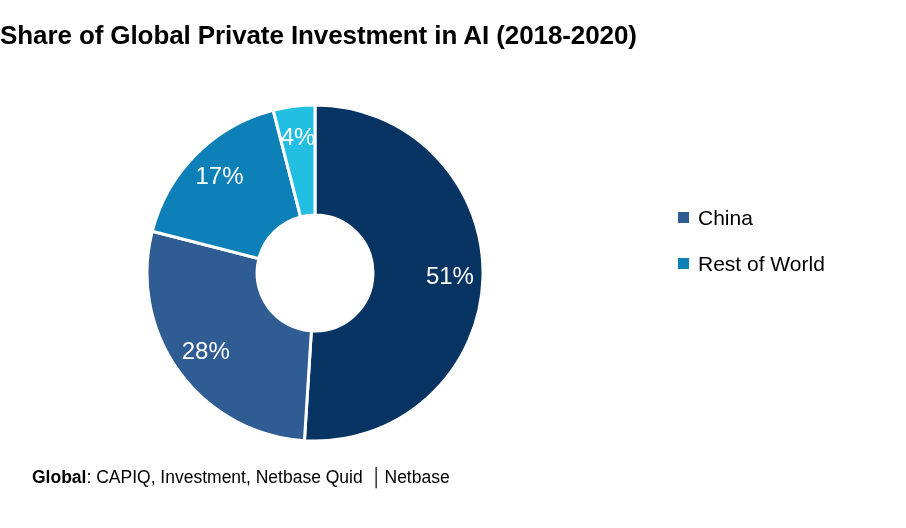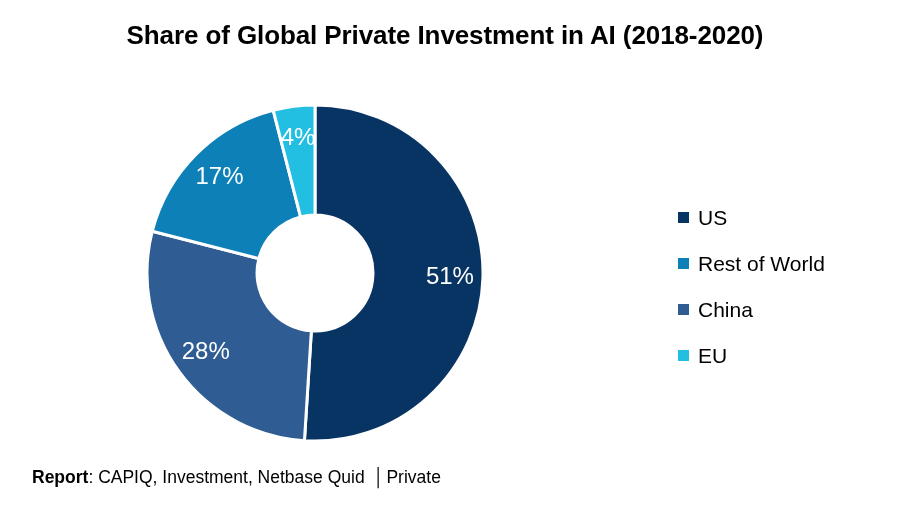--- a/index.html
+++ b/index.html
@@ -23,21 +23,21 @@
     width: 906px;
     height: 528px;
   }
 
   
   #chart-title {
     position: absolute;
     left: 0;
     top: 20px;
     width: 890px;
-    text-align: center;
+    text-align: left;
     font-size: 26px;
     font-weight: bold;
     letter-spacing: -0.1px;
     color: #000000;
     white-space: nowrap;
   }
 
   
   #plot-area {
     position: absolute;
@@ -124,34 +124,26 @@
           <text x="319.92139157064935" y="189.24007554643836" class="slice-label" fill="#FFFFFF">51%</text>
           <text x="75.79241396331462" y="264.34395563645637" class="slice-label" fill="#FFFFFF">28%</text>
           <text x="89.5490698211903" y="89.54906982119033" class="slice-label" fill="#FFFFFF">17%</text>
           <text x="168.08151746762152" y="51.0764206989613" class="slice-label" fill="#FFFFFF">4%</text>
         </g>
     </svg>
   </div>
 
   <div id="legend">
     <div class="legend-item">
-      <span class="legend-swatch" style="background: rgb(8, 52, 99);"></span>
-      <span class="legend-label">US</span>
+      <span class="legend-swatch" style="background: rgb(46, 92, 147);"></span>
+      <span class="legend-label">China</span>
     </div>
     <div class="legend-item">
       <span class="legend-swatch" style="background: rgb(14, 128, 184);"></span>
       <span class="legend-label">Rest of World</span>
     </div>
-    <div class="legend-item">
-      <span class="legend-swatch" style="background: rgb(46, 92, 147);"></span>
-      <span class="legend-label">China</span>
-    </div>
-    <div class="legend-item">
-      <span class="legend-swatch" style="background: rgb(34, 191, 227);"></span>
-      <span class="legend-label">EU</span>
-    </div>
   </div>
 
   <div id="source-note">
-    <div class="src-line"><span class="src-strong">Report</span><span>: </span><span>CAPIQ, Investment, Netbase Quid </span><span class="src-sep">│</span><span>Private</span></div>
+    <div class="src-line"><span class="src-strong">Global</span><span>: </span><span>CAPIQ, Investment, Netbase Quid </span><span class="src-sep">│</span><span>Netbase</span></div>
   </div>
 
 </div>
 
 </body></html>

